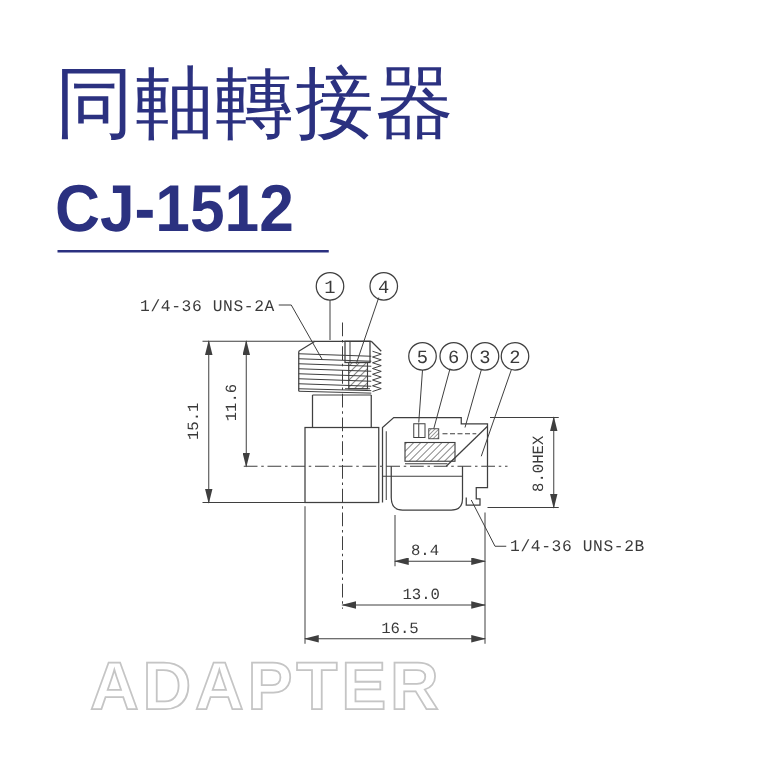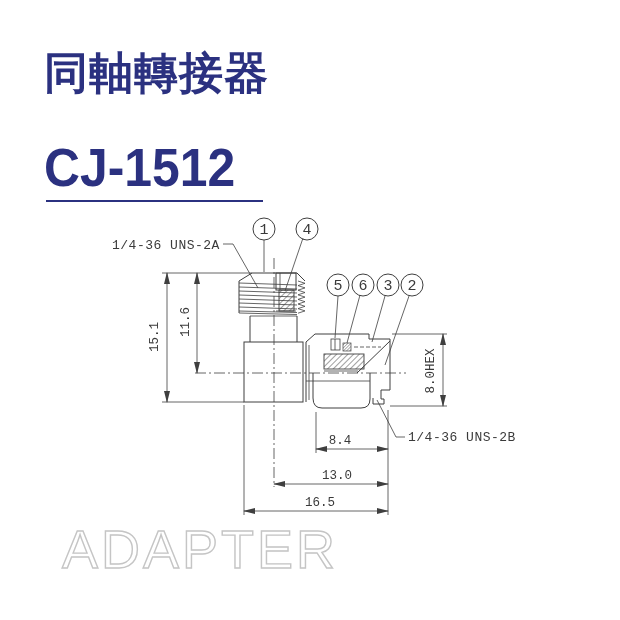--- a/index.html
+++ b/index.html
@@ -5,21 +5,21 @@
   :root{
     --title:#2b3180; --line:#3f3f3f; --watermark:#c5c5c5; --bg:#ffffff;
   }
   html,body{margin:0;padding:0;background:#fff;}
   .canvas{
     position:relative; width:620px; height:620px; background:var(--bg);
     overflow:hidden; font-family:"Liberation Sans", sans-serif;
   }
   .page-title{
     position:absolute; left:44px; top:50px; margin:0;
-    font-size:44px; line-height:1.05; font-weight:700;
+    font-size:63px; line-height:1.05; font-weight:400;
     color:var(--title); letter-spacing:1px; white-space:nowrap;
     font-family:"Liberation Sans", sans-serif;
   }
   .model-number{
     position:absolute; left:44px; top:137px; margin:0;
     font-size:53px; font-weight:700; color:var(--title);
     letter-spacing:0px; transform:scaleX(0.94); transform-origin:left top;
     font-family:"Liberation Sans", sans-serif; white-space:nowrap;
   }
   .title-underline{
@@ -38,22 +38,22 @@
   }
   text.dimtxt{
     font-family:"Liberation Mono", "DejaVu Serif", monospace;
     fill:#3a3a3a; font-size:12.5px;
   }
   text.callout-num{
     font-family:"Liberation Mono", "DejaVu Serif", monospace;
     fill:#3a3a3a; font-size:15px;
   }
   .watermark-text{
-    position:absolute; left:62px; top:518px; margin:0;
-    font-size:54px; font-weight:400; letter-spacing:3px;
+    position:absolute; left:72px; top:518px; margin:0;
+    font-size:54px; font-weight:700; letter-spacing:3px;
     color:transparent; -webkit-text-stroke:1.4px var(--watermark);
     font-family:"Liberation Sans", sans-serif; white-space:nowrap;
   }
 </style>
 </head>
 <body>
 
 <div class="canvas">
 
   <h1 class="page-title">同軸轉接器</h1>

